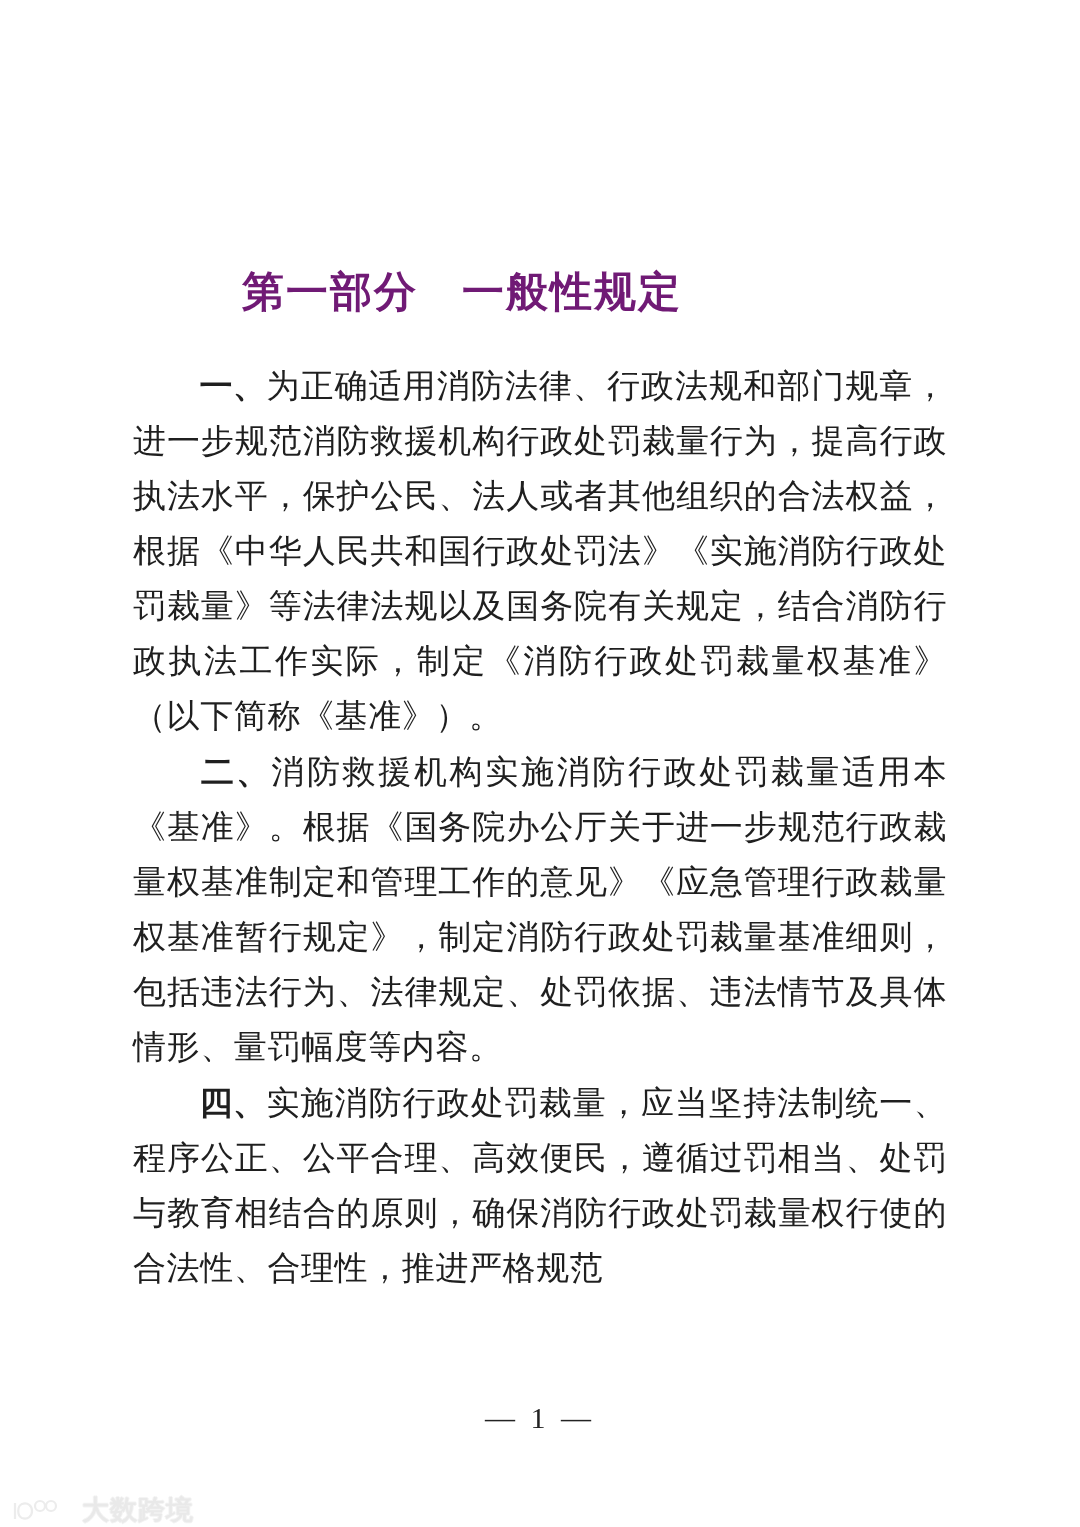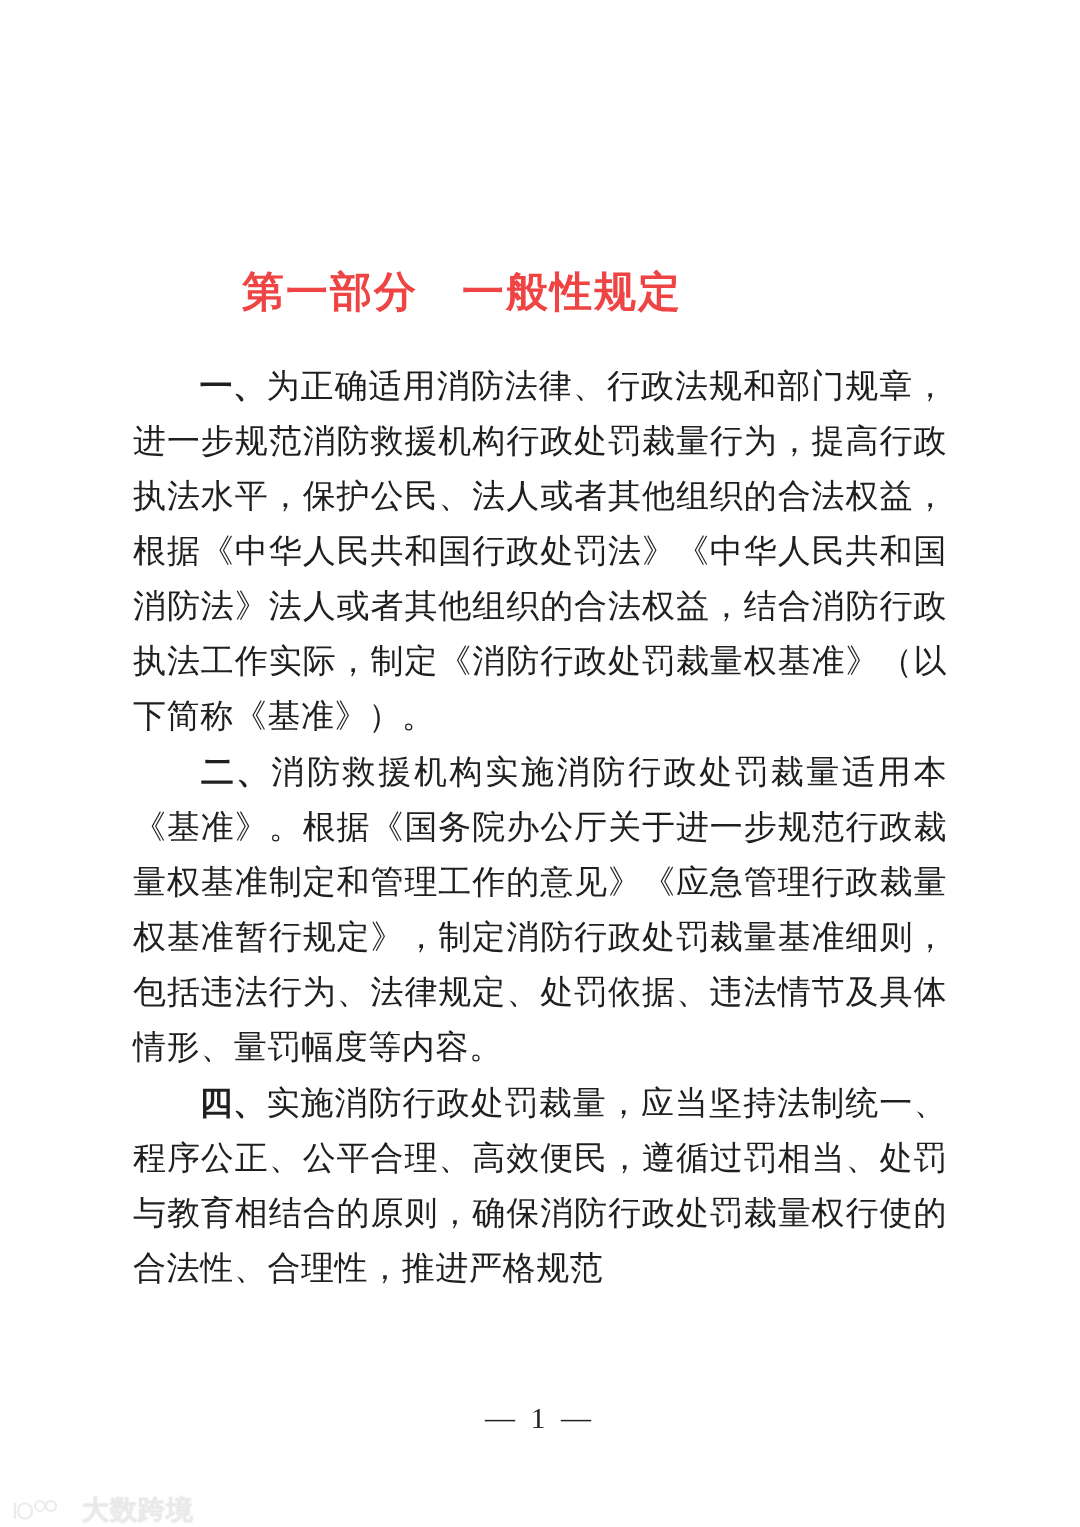--- a/index.html
+++ b/index.html
@@ -29,21 +29,21 @@
     position: absolute;
     top: 236px;
     left: 0;
     width: 924px;
     text-align: center;
     font-family: "DejaVu Serif", "Liberation Serif", serif;
     font-weight: 700;
     font-size: 42px;
     line-height: 56px;
     letter-spacing: 2px;
-    color: #ef4444;
+    color: #701a75;
     white-space: pre;
   }
 
   
   .body-column {
     position: absolute;
     top: 358px;
     left: 133px;
     width: 814px;
   }
@@ -121,21 +121,21 @@
 </head>
 <body>
 
 <div class="page">
 
   <h1 class="doc-title">第一部分　一般性规定</h1>
 
   <div class="body-column">
 
     <p class="para">
-      <span class="indent"></span><span class="num">一、</span><span>为正确适用消防法律、行政法规和部门规章，进一步规范消防救援机构行政处罚裁量行为，提高行政执法水平，保护公民、法人或者其他组织的合法权益，根据《中华人民共和国行政处罚法》《中华人民共和国消防法》法人或者其他组织的合法权益，结合消防行政执法工作实际，制定《消防行政处罚裁量权基准》（以下简称《基准》）。</span>
+      <span class="indent"></span><span class="num">一、</span><span>为正确适用消防法律、行政法规和部门规章，进一步规范消防救援机构行政处罚裁量行为，提高行政执法水平，保护公民、法人或者其他组织的合法权益，根据《中华人民共和国行政处罚法》《实施消防行政处罚裁量》等法律法规以及国务院有关规定，结合消防行政执法工作实际，制定《消防行政处罚裁量权基准》（以下简称《基准》）。</span>
     </p>
 
     <p class="para">
       <span class="indent"></span><span class="num">二、</span><span>消防救援机构实施消防行政处罚裁量适用本《基准》。根据《国务院办公厅关于进一步规范行政裁量权基准制定和管理工作的意见》《应急管理行政裁量权基准暂行规定》，制定消防行政处罚裁量基准细则，包括违法行为、法律规定、处罚依据、违法情节及具体情形、量罚幅度等内容。</span>
     </p>
 
 
     <p class="para">
       <span class="indent"></span><span class="num">四、</span><span>实施消防行政处罚裁量，应当坚持法制统一、程序公正、公平合理、高效便民，遵循过罚相当、处罚与教育相结合的原则，确保消防行政处罚裁量权行使的合法性、合理性，推进严格规范</span>
     </p>

